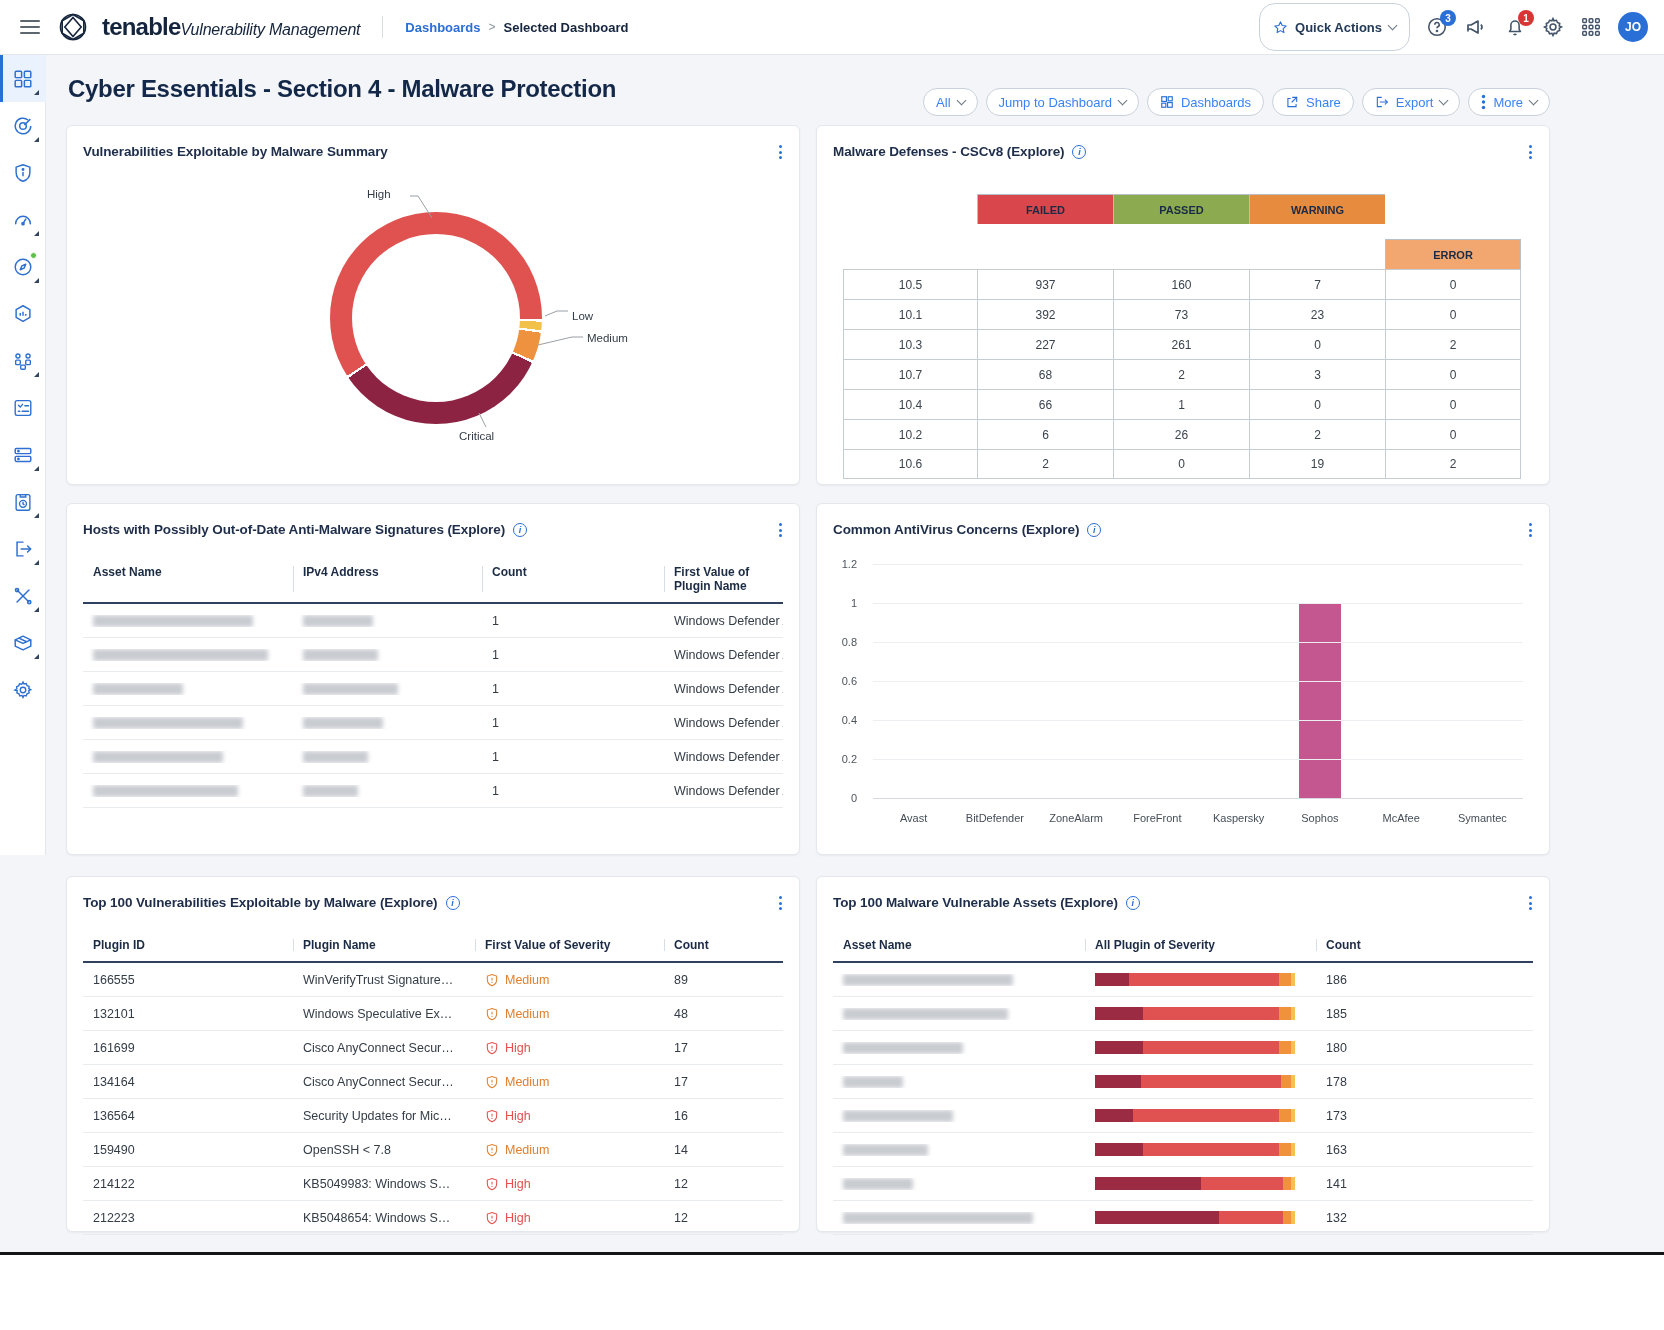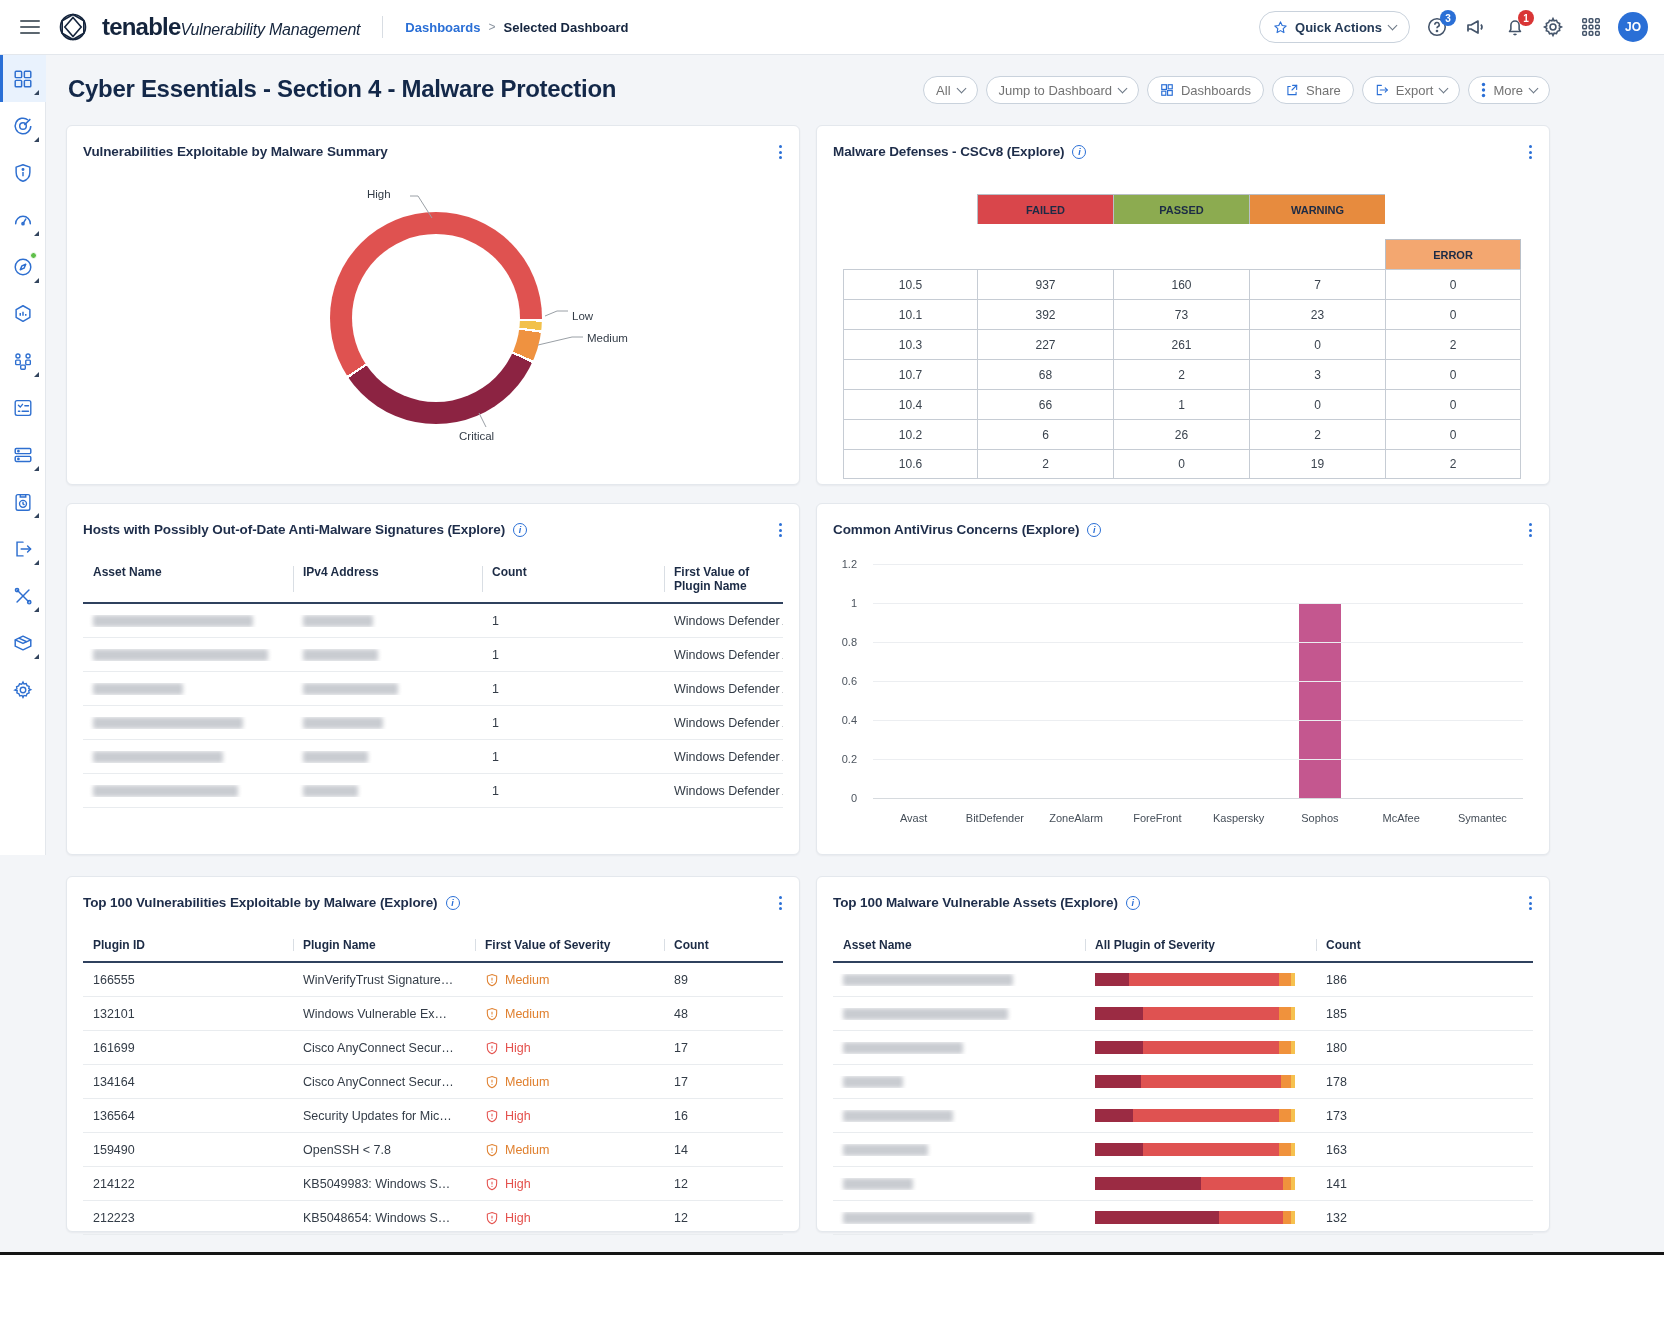--- a/index.html
+++ b/index.html
@@ -13,39 +13,39 @@
   .hamburger span{display:block;width:20px;height:2px;background:#5c6770;border-radius:1px;}
   .logo-wrap{display:flex;align-items:baseline;}
   .wordmark{font-size:24px;font-weight:700;color:#14243c;letter-spacing:-0.8px;}
   .product{font-size:16px;color:#14243c;letter-spacing:-0.2px;font-style:italic;}
   .tb-divider{width:1px;height:22px;background:#d8dde3;margin:0 10px;}
   .breadcrumb{display:flex;align-items:center;gap:8px;font-size:13px;}
   .bc-root{color:#2a6fd6;font-weight:700;cursor:pointer;}
   .bc-sep{color:#8a94a0;font-size:12px;}
   .bc-cur{color:#15253f;font-weight:700;}
   .tb-right{margin-left:auto;display:flex;align-items:center;gap:16px;}
-  .qa-pill{display:flex;align-items:center;gap:7px;height:32px;padding:0 13px;border:1px solid #c9d2dc;border-radius:16px;background:#fff;font-size:13px;font-weight:600;color:#243a57;cursor:pointer;}
+  .qa-pill{display:flex;align-items:center;gap:7px;height:48px;padding:0 13px;border:1px solid #c9d2dc;border-radius:16px;background:#fff;font-size:13px;font-weight:600;color:#243a57;cursor:pointer;}
   .chev{width:7px;height:7px;border-right:1.6px solid #6b7684;border-bottom:1.6px solid #6b7684;transform:rotate(45deg);margin-top:-3px;}
   .tb-ic{position:relative;color:#44546a;cursor:pointer;}
   .badge{position:absolute;top:-6px;right:-8px;min-width:16px;height:16px;border-radius:8px;font-size:10px;font-weight:700;color:#fff;display:flex;align-items:center;justify-content:center;padding:0 4px;}
   .badge.blue{background:#2a6fd6;} .badge.red{background:#d93535;}
   .avatar{width:30px;height:30px;border-radius:50%;background:#2a6fd6;color:#fff;font-size:12px;font-weight:700;display:flex;align-items:center;justify-content:center;cursor:pointer;}
 
   
   .sidebar{position:absolute;left:0;top:55px;width:46px;height:800px;background:#fff;border-right:1px solid #e3e7ec;z-index:4;}
   .sb-item{position:relative;width:46px;height:47px;display:flex;align-items:center;justify-content:center;color:#2e6fd0;cursor:pointer;}
   .sb-item.active{background:#e9f2fd;box-shadow:inset 3px 0 0 #2a6fd6;}
   .sb-item.has-sub::after{content:'';position:absolute;right:7px;bottom:7px;width:0;height:0;border-style:solid;border-width:0 0 5px 5px;border-color:transparent transparent #33455e transparent;}
   .sb-dot{position:absolute;top:9px;right:9px;width:7px;height:7px;border-radius:50%;background:#5fbf4a;border:1px solid #fff;}
 
   
   .content{position:absolute;left:46px;top:55px;width:1618px;height:1197px;}
   .page-title{position:absolute;left:22px;top:20px;font-size:24px;font-weight:700;color:#132849;letter-spacing:-0.3px;}
   .toolbar{position:absolute;right:114px;top:21px;display:flex;gap:8px;}
-  .pill{display:flex;align-items:center;gap:7px;height:28px;padding:0 12px;border:1px solid #c9d2dc;border-radius:14px;background:#fff;font-size:13px;color:#737373;cursor:pointer;white-space:nowrap;}
+  .pill{display:flex;align-items:center;gap:7px;height:28px;padding:0 12px;border:1px solid #c9d2dc;border-radius:14px;background:#fff;font-size:13px;color:#3b82f6;cursor:pointer;white-space:nowrap;margin-top:12px;}
   .pill .blue{color:#2a6fd6;}
 
   .card{position:absolute;background:#fff;border:1px solid #e4e8ed;border-radius:6px;box-shadow:0 1px 2px rgba(16,24,40,.05);}
   .card1{left:20px;top:70px;width:734px;height:360px;}
   .card2{left:770px;top:70px;width:734px;height:360px;}
   .card3{left:20px;top:448px;width:734px;height:352px;}
   .card4{left:770px;top:448px;width:734px;height:352px;}
   .card5{left:20px;top:821px;width:734px;height:356px;}
   .card6{left:770px;top:821px;width:734px;height:356px;}
   .w-title{position:absolute;left:16px;top:18px;font-size:13.5px;font-weight:600;color:#1e2d4a;letter-spacing:-0.1px;display:flex;align-items:center;gap:8px;}
@@ -634,21 +634,21 @@
                 <line x1="12" y1="8" x2="12" y2="13" stroke="currentColor" stroke-width="1.8"></line>
                 <circle cx="12" cy="16" r="1.1" fill="currentColor"></circle>
               </svg>
               <span class="sev-label">Medium</span>
             </span>
           </div>
         <div class="td c-vuln-3">89</div>
       </div>
       <div class="trow">
         <div class="td c-vuln-0">132101</div>
-        <div class="td c-vuln-1">Windows Vulnerable Ex…</div>
+        <div class="td c-vuln-1">Windows Speculative Ex…</div>
         <div class="td c-vuln-2">
             <span class="sev sev-medium">
               <svg width="14" height="14" viewBox="0 0 24 24">
                 <path d="M12 2.5l8 2.8v6c0 5-3.4 9.2-8 10.7-4.6-1.5-8-5.7-8-10.7v-6z" fill="none" stroke="currentColor" stroke-width="1.8"></path>
                 <line x1="12" y1="8" x2="12" y2="13" stroke="currentColor" stroke-width="1.8"></line>
                 <circle cx="12" cy="16" r="1.1" fill="currentColor"></circle>
               </svg>
               <span class="sev-label">Medium</span>
             </span>
           </div>

